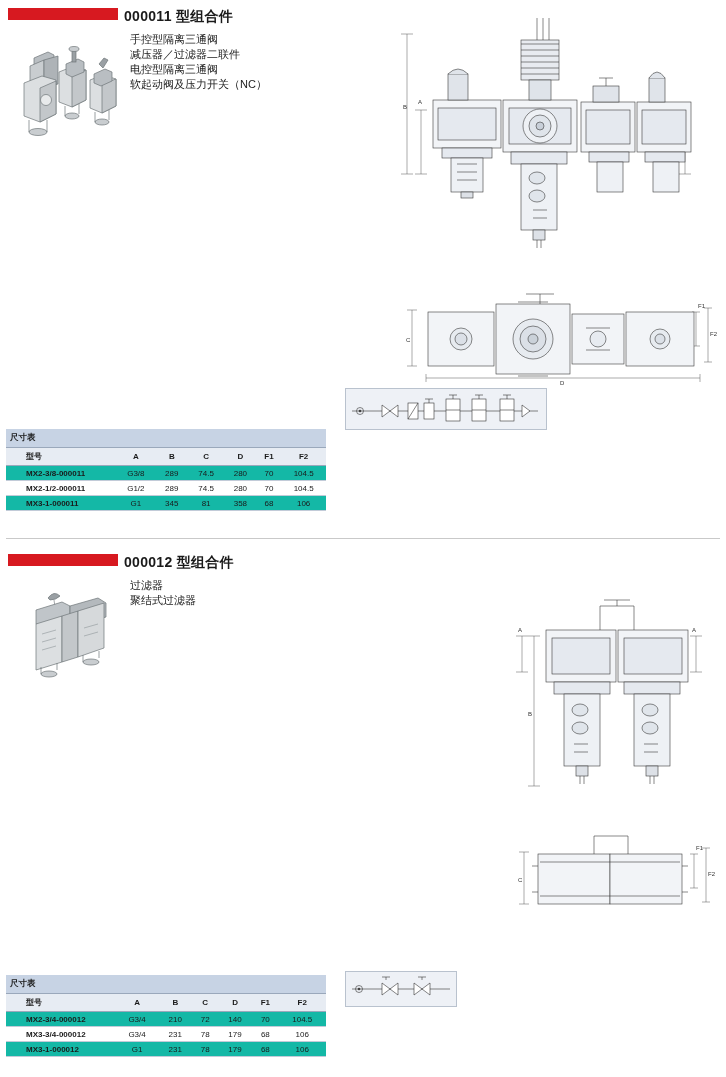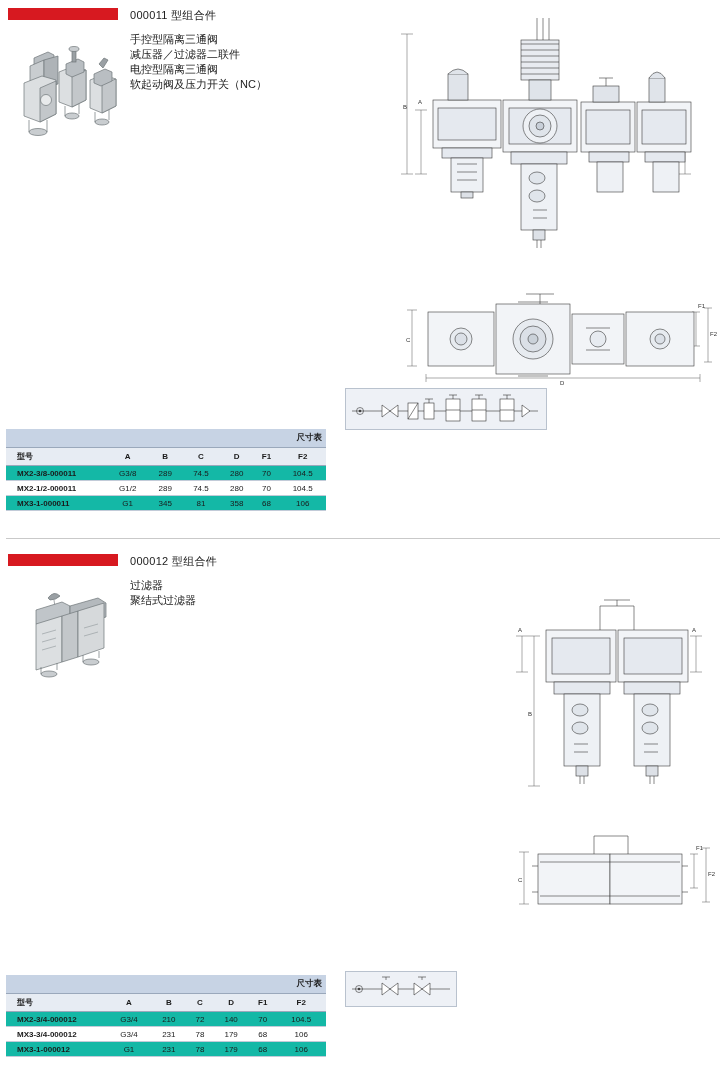--- a/index.html
+++ b/index.html
@@ -30,24 +30,24 @@
     top: 8px;
     width: 110px;
   }
   .red-bar {
     width: 110px;
     height: 12px;
     background: #d71920;
   }
   .title {
     position: absolute;
-    left: 130px;
+    left: 124px;
     top: 8px;
-    font-size: 11px;
-    font-weight: normal;
+    font-size: 14px;
+    font-weight: bold;
     letter-spacing: .3px;
   }
   .desc {
     position: absolute;
     left: 130px;
     top: 32px;
     font-size: 11px;
     line-height: 15px;
     color: #222;
   }
@@ -59,35 +59,35 @@
     left: 6px;
     border-collapse: collapse;
     font-size: 8px;
     width: 320px;
   }
   .dimtable .capt td {
     background: #c7d3e4;
     font-weight: bold;
     font-size: 8.5px;
     padding: 3px 4px;
-    text-align: right;
+    text-align: left;
     border: none;
   }
   .dimtable th {
     background: #e7ecf3;
     font-size: 8px;
     font-weight: bold;
     padding: 3px 2px;
     text-align: center;
     border-bottom: 1px solid #9aa8bb;
     border-top: 1px solid #9aa8bb;
   }
   .dimtable th.lft, .dimtable td.lft {
     text-align: left;
-    padding-left: 11px;
+    padding-left: 20px;
     width: 88px;
     font-weight: bold;
   }
   .dimtable td {
     text-align: center;
     padding: 2.5px 2px;
     border-bottom: 1px solid #c2cbd8;
   }
   .dimtable tr.alt td { background: #14b8a6; }
   .dimtable tr.plain td { background: #ffffff; }

